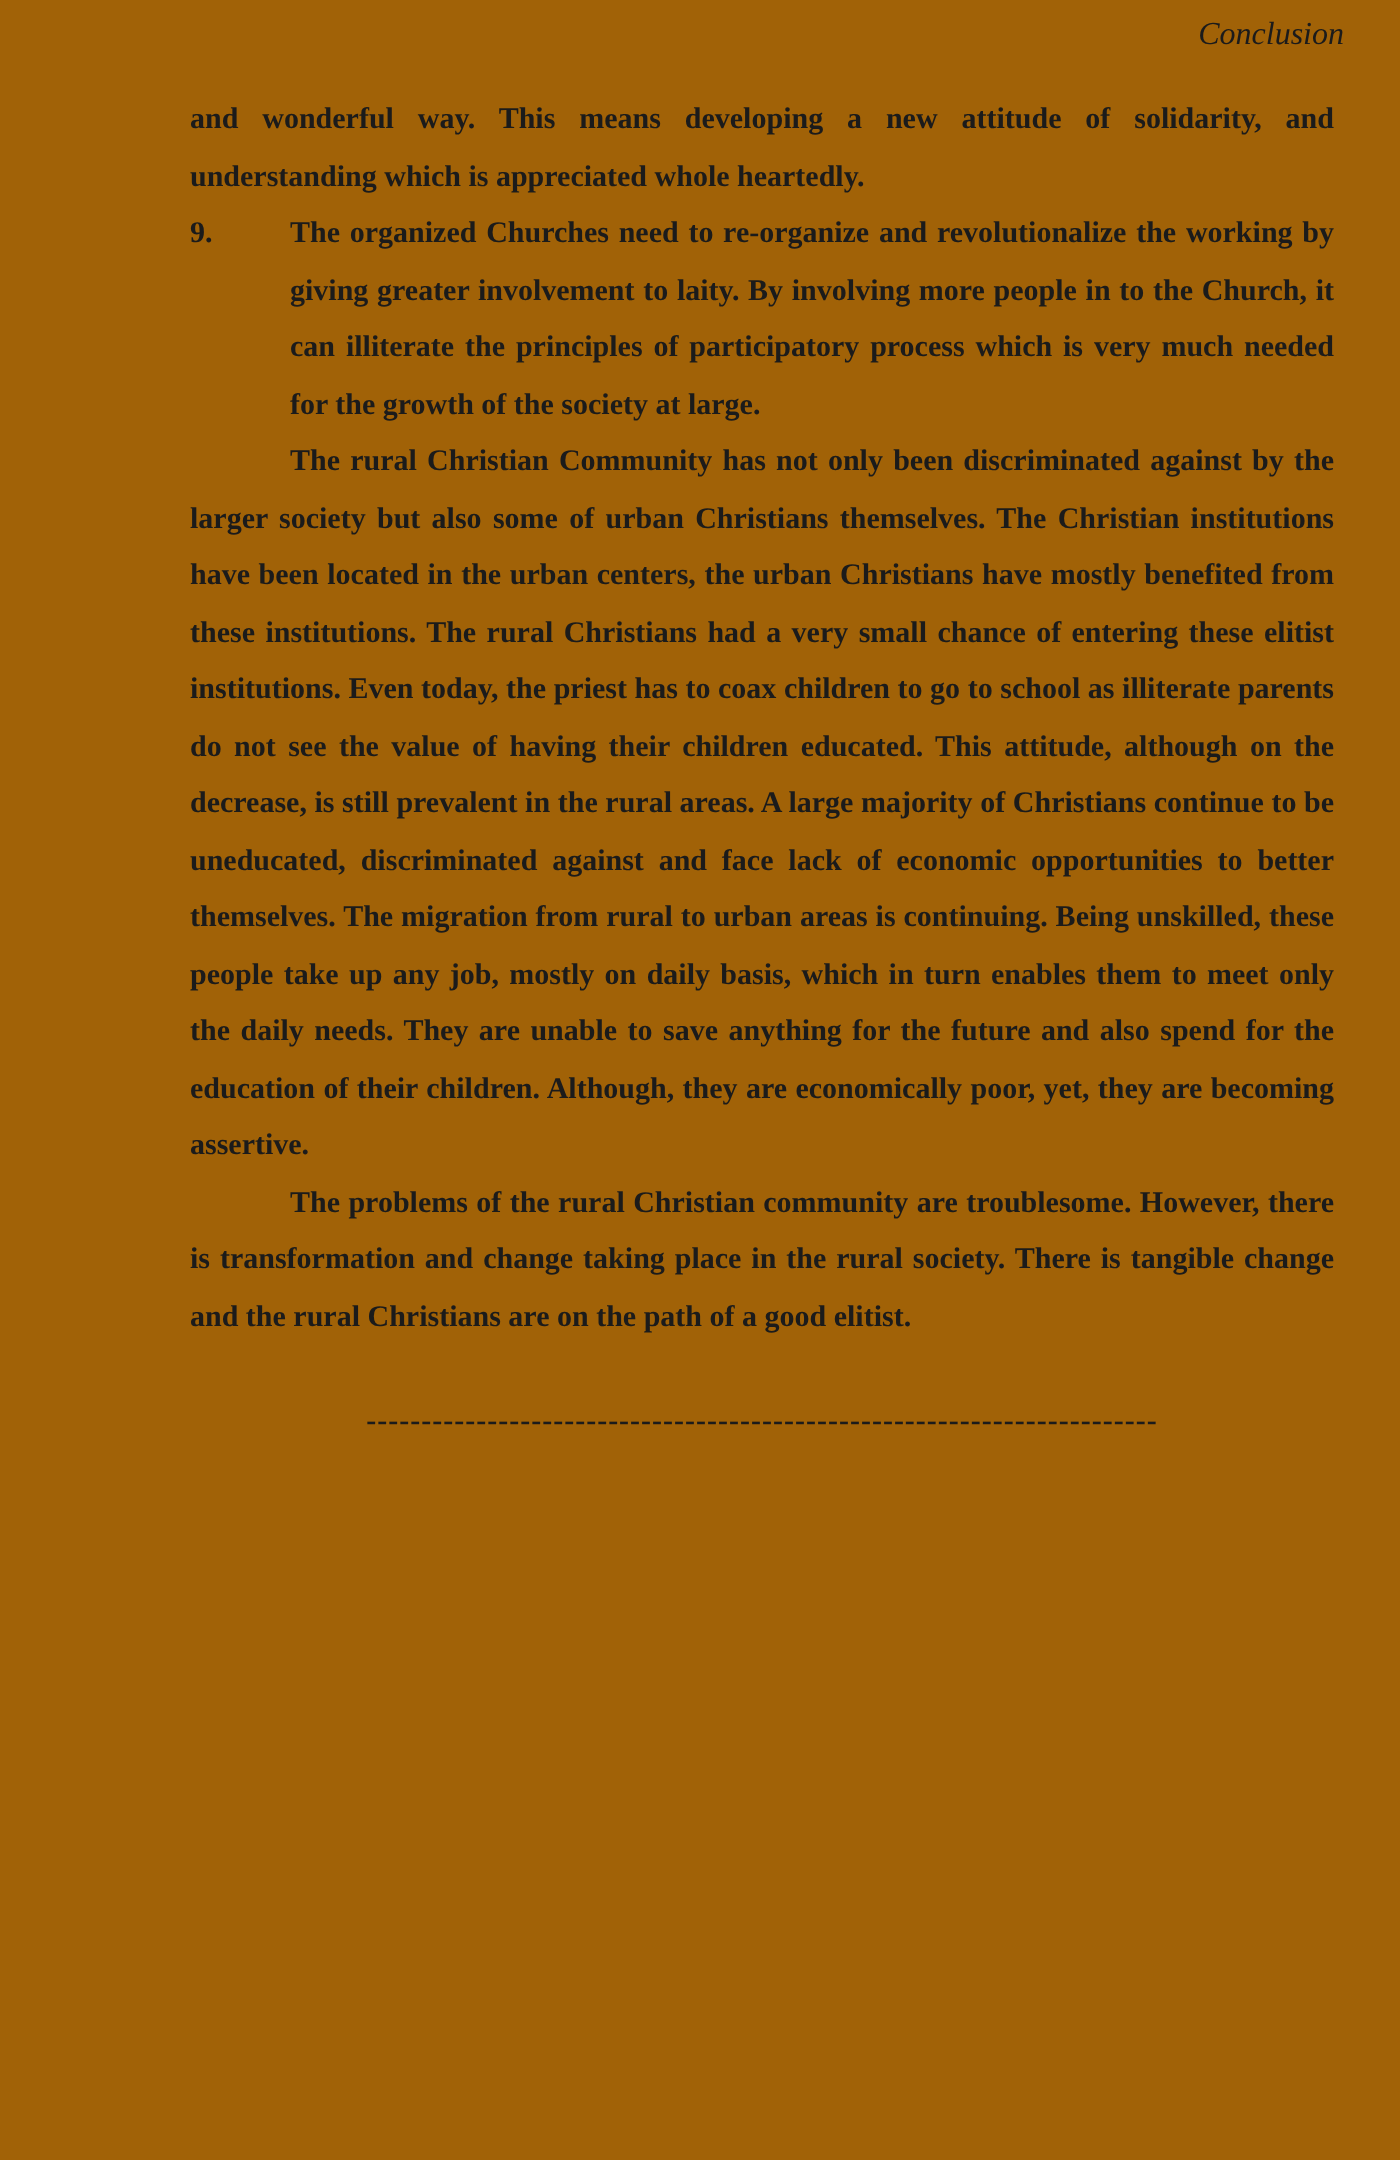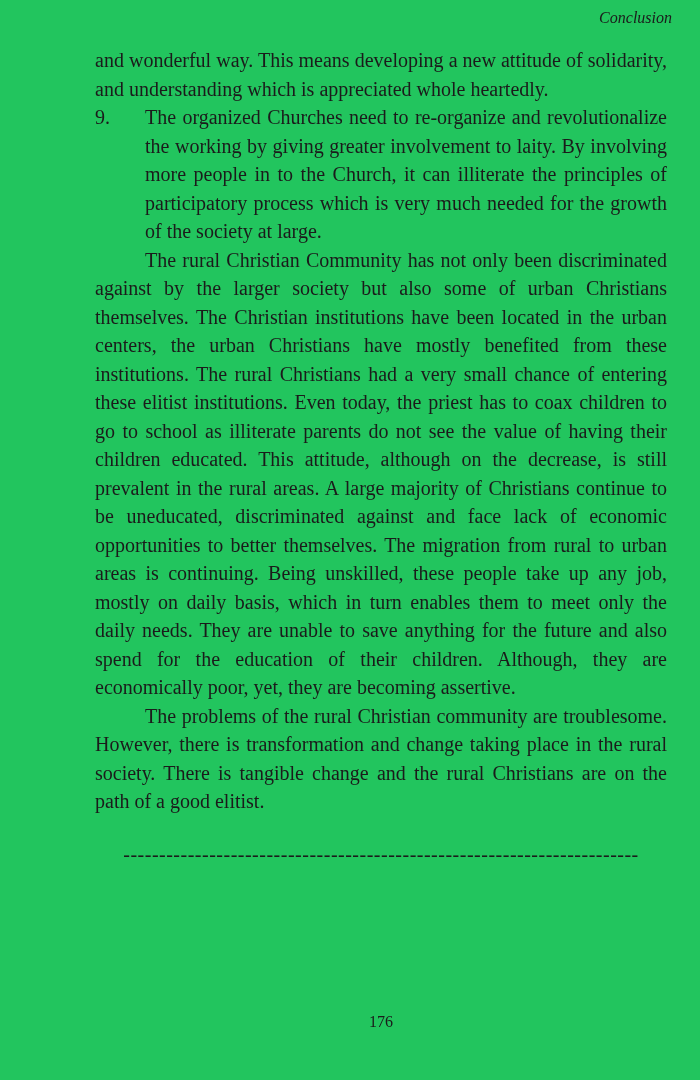--- a/index.html
+++ b/index.html
@@ -4,41 +4,42 @@
 <style>
   html, body {
     margin: 0;
     padding: 0;
     background: #ffffff;
   }
   .page {
     position: relative;
     width: 700px;
     height: 1080px;
-    background: #22c55e;
+    background: #a16207;
     font-family: "Liberation Serif", serif;
     color: #1b1b1b;
     overflow: hidden;
   }
   .running-header {
     position: absolute;
     top: 8px;
     right: 28px;
     font-style: italic;
     font-size: 16px;
     line-height: 20px;
   }
   .page-body {
     position: absolute;
     top: 46px;
     left: 95px;
     width: 572px;
-    font-size: 20px;
+    font-size: 15px;
     line-height: 28.5px;
     text-align: justify;
+    font-weight: bold;
   }
   .page-body p {
     margin: 0;
     padding: 0;
   }
   .hang-block {
     margin-left: 50px;
   }
   .numbered-item {
     position: relative;
@@ -87,15 +88,14 @@
     </div>
 
     <p class="indent-para">The rural Christian Community has not only been discriminated against by the larger society but also some of urban Christians themselves. The Christian institutions have been located in the urban centers, the urban Christians have mostly benefited from these institutions. The rural Christians had a very small chance of entering these elitist institutions. Even today, the priest has to coax children to go to school as illiterate parents do not see the value of having their children educated. This attitude, although on the decrease, is still prevalent in the rural areas. A large majority of Christians continue to be uneducated, discriminated against and face lack of economic opportunities to better themselves. The migration from rural to urban areas is continuing. Being unskilled, these people take up any job, mostly on daily basis, which in turn enables them to meet only the daily needs. They are unable to save anything for the future and also spend for the education of their children. Although, they are economically poor, yet, they are becoming assertive.</p>
 
     <p class="indent-para">The problems of the rural Christian community are troublesome. However, there is transformation and change taking place in the rural society. There is tangible change and the rural Christians are on the path of a good elitist.</p>
 
     <div class="dashed-separator">------------------------------------------------------------------------</div>
 
   </div>
 
-  <div class="page-number">176</div>
 
 </div>
 
 </body></html>

